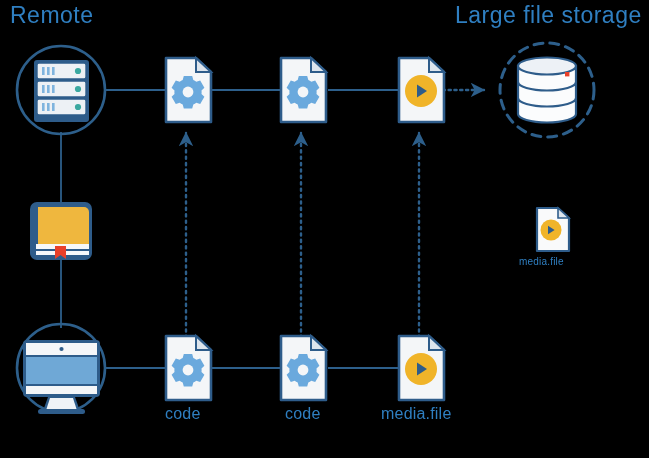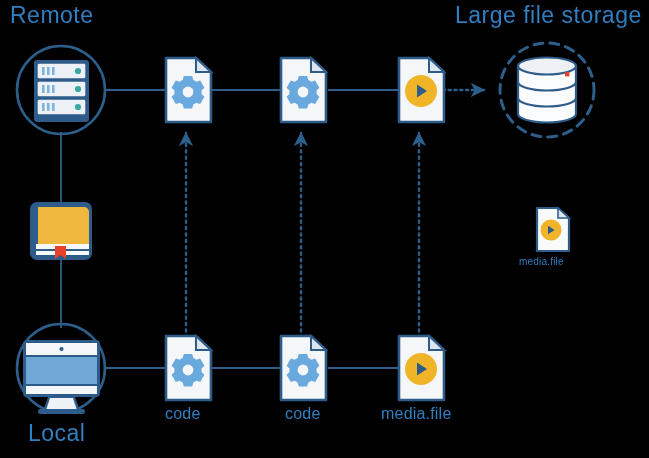--- a/index.html
+++ b/index.html
@@ -215,21 +215,20 @@
         <path d="M548 225.8 l6.6 4.2 l-6.6 4.2 z" fill="#2e5c8a"></path>
       </g>
     </g>
 
   </svg>
 
   <div class="label zone-label" id="lbl-storage">Large file storage</div>
 
   <div class="label zone-label" id="lbl-remote">Remote</div>
 
-  <div class="label zone-label" id="lbl-local">Local</div>
 
   <div class="label node-label" id="lbl-code-1">code</div>
 
   <div class="label node-label" id="lbl-code-2">code</div>
 
   <div class="label node-label" id="lbl-media-1">media.file</div>
 
   <div class="label node-label-sm" id="lbl-media-small">media.file</div>
 
 </div>

